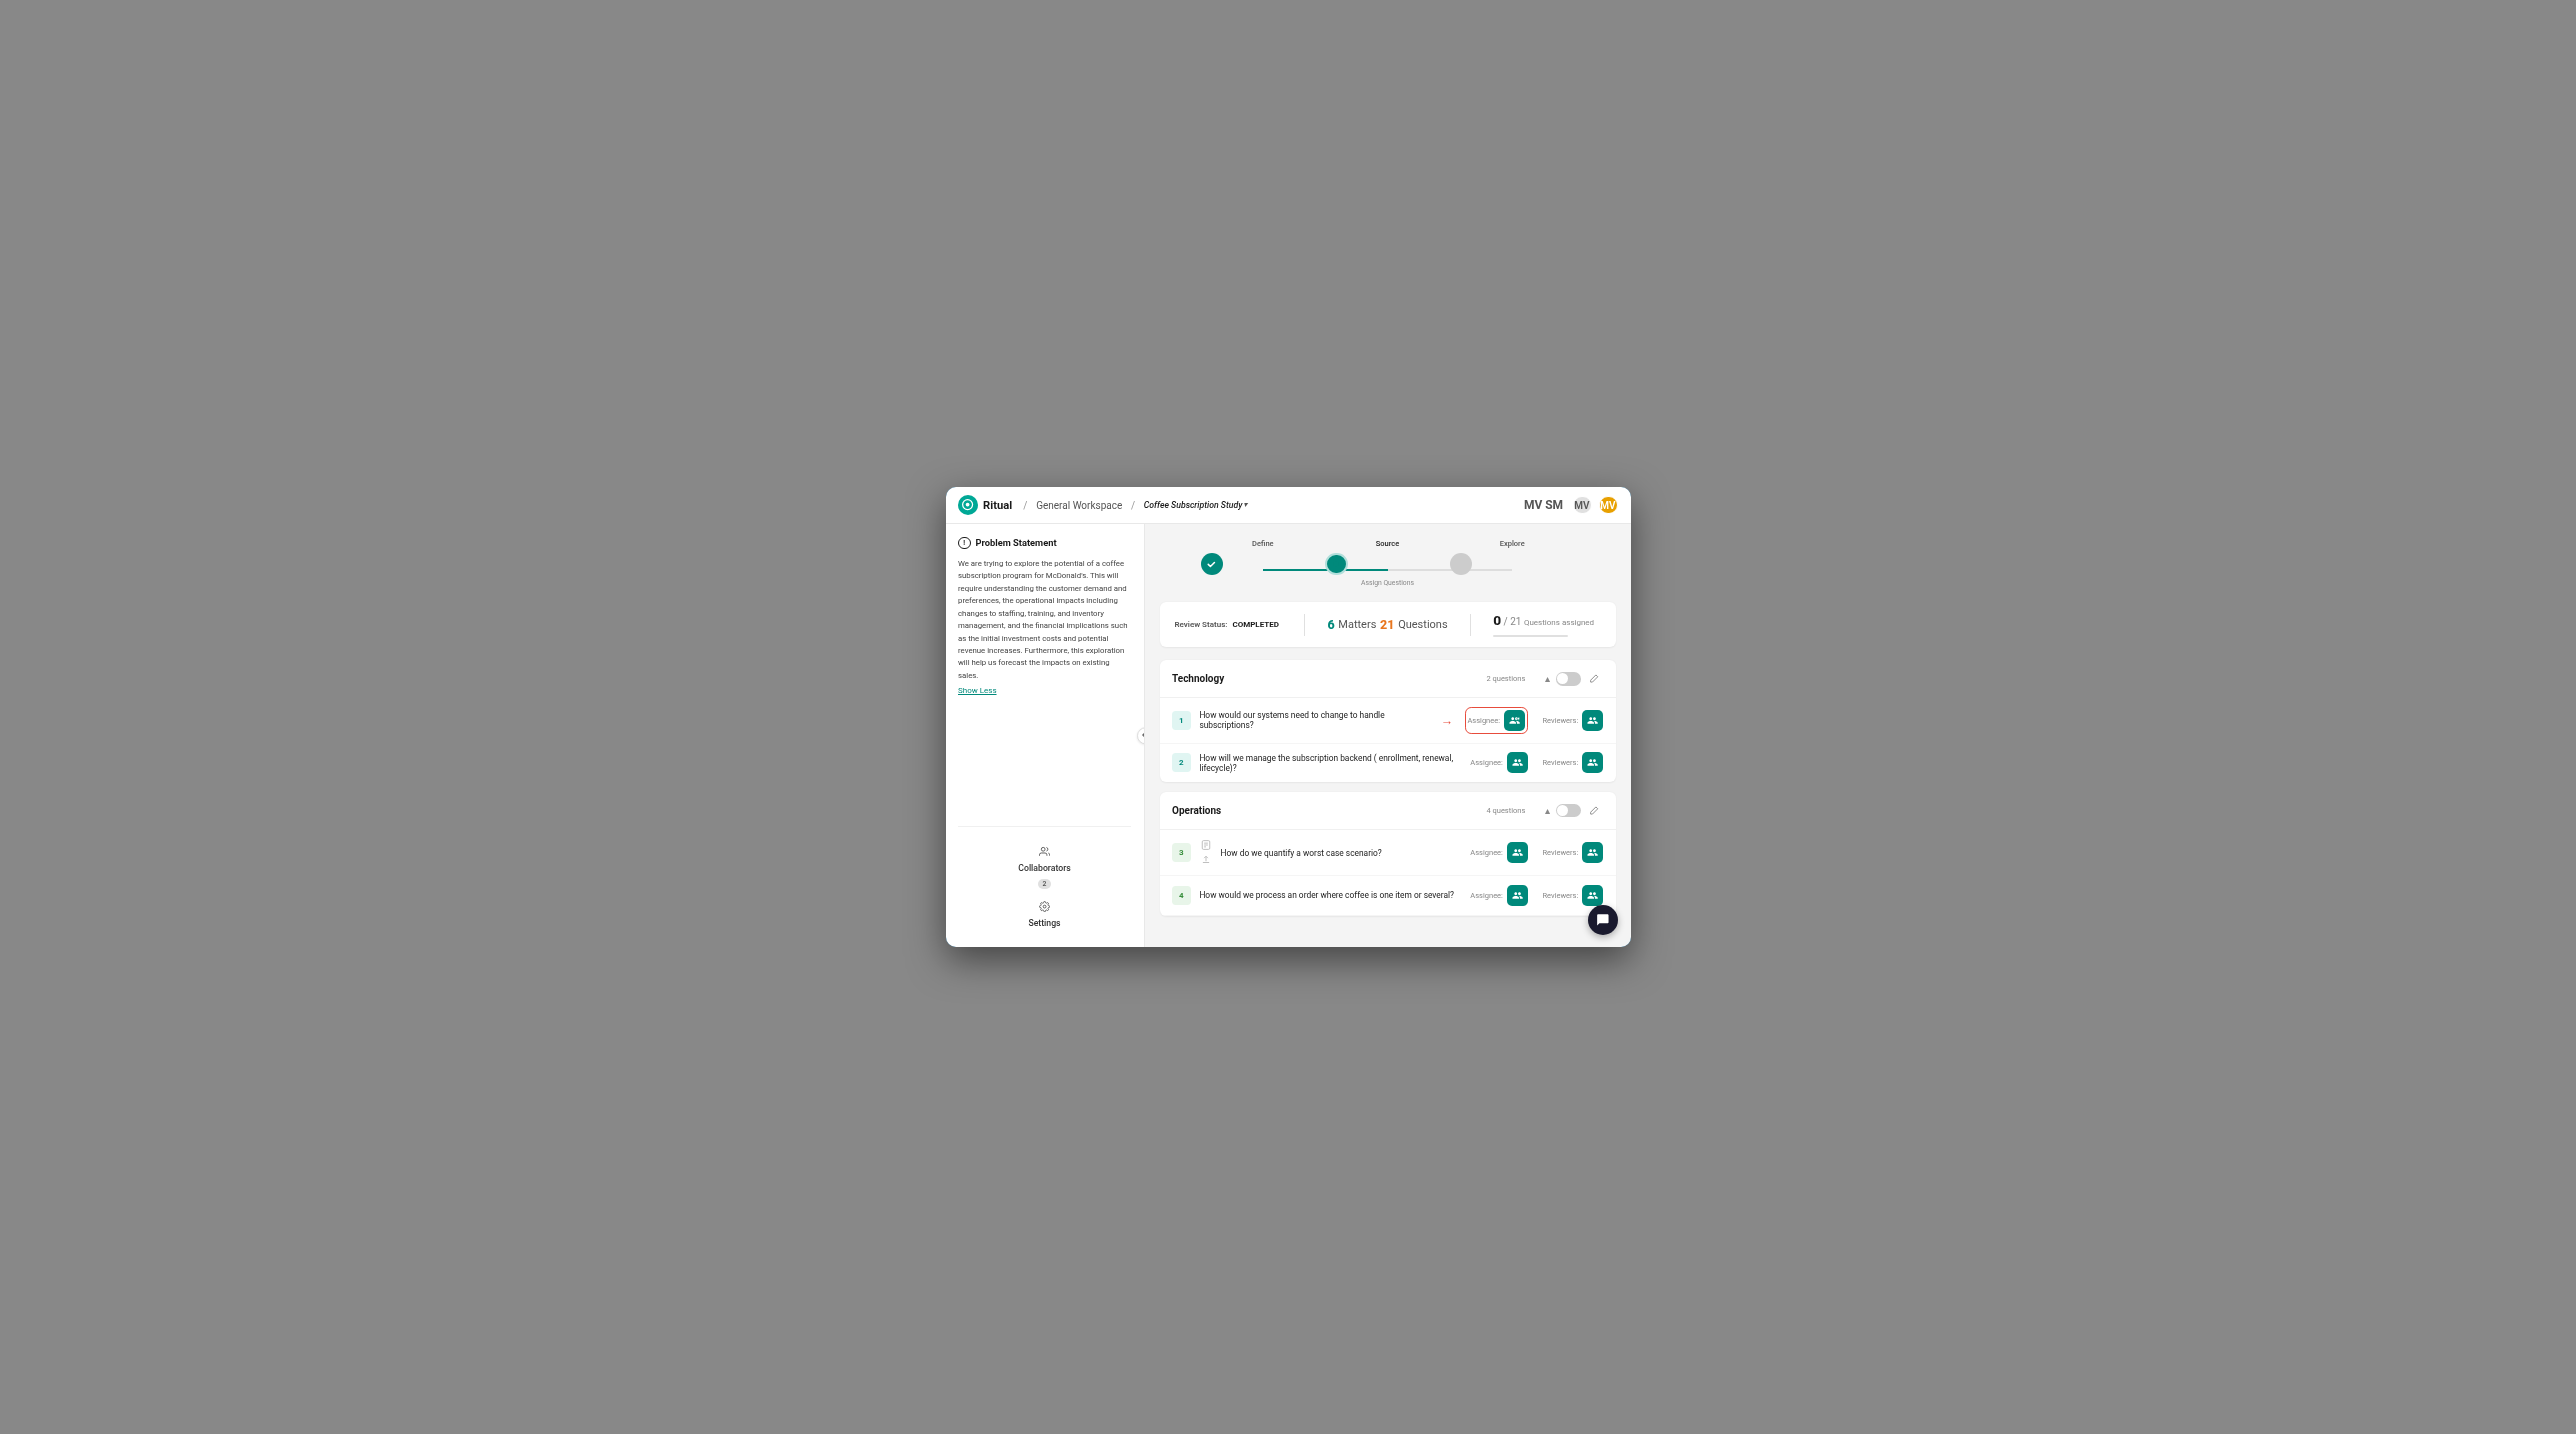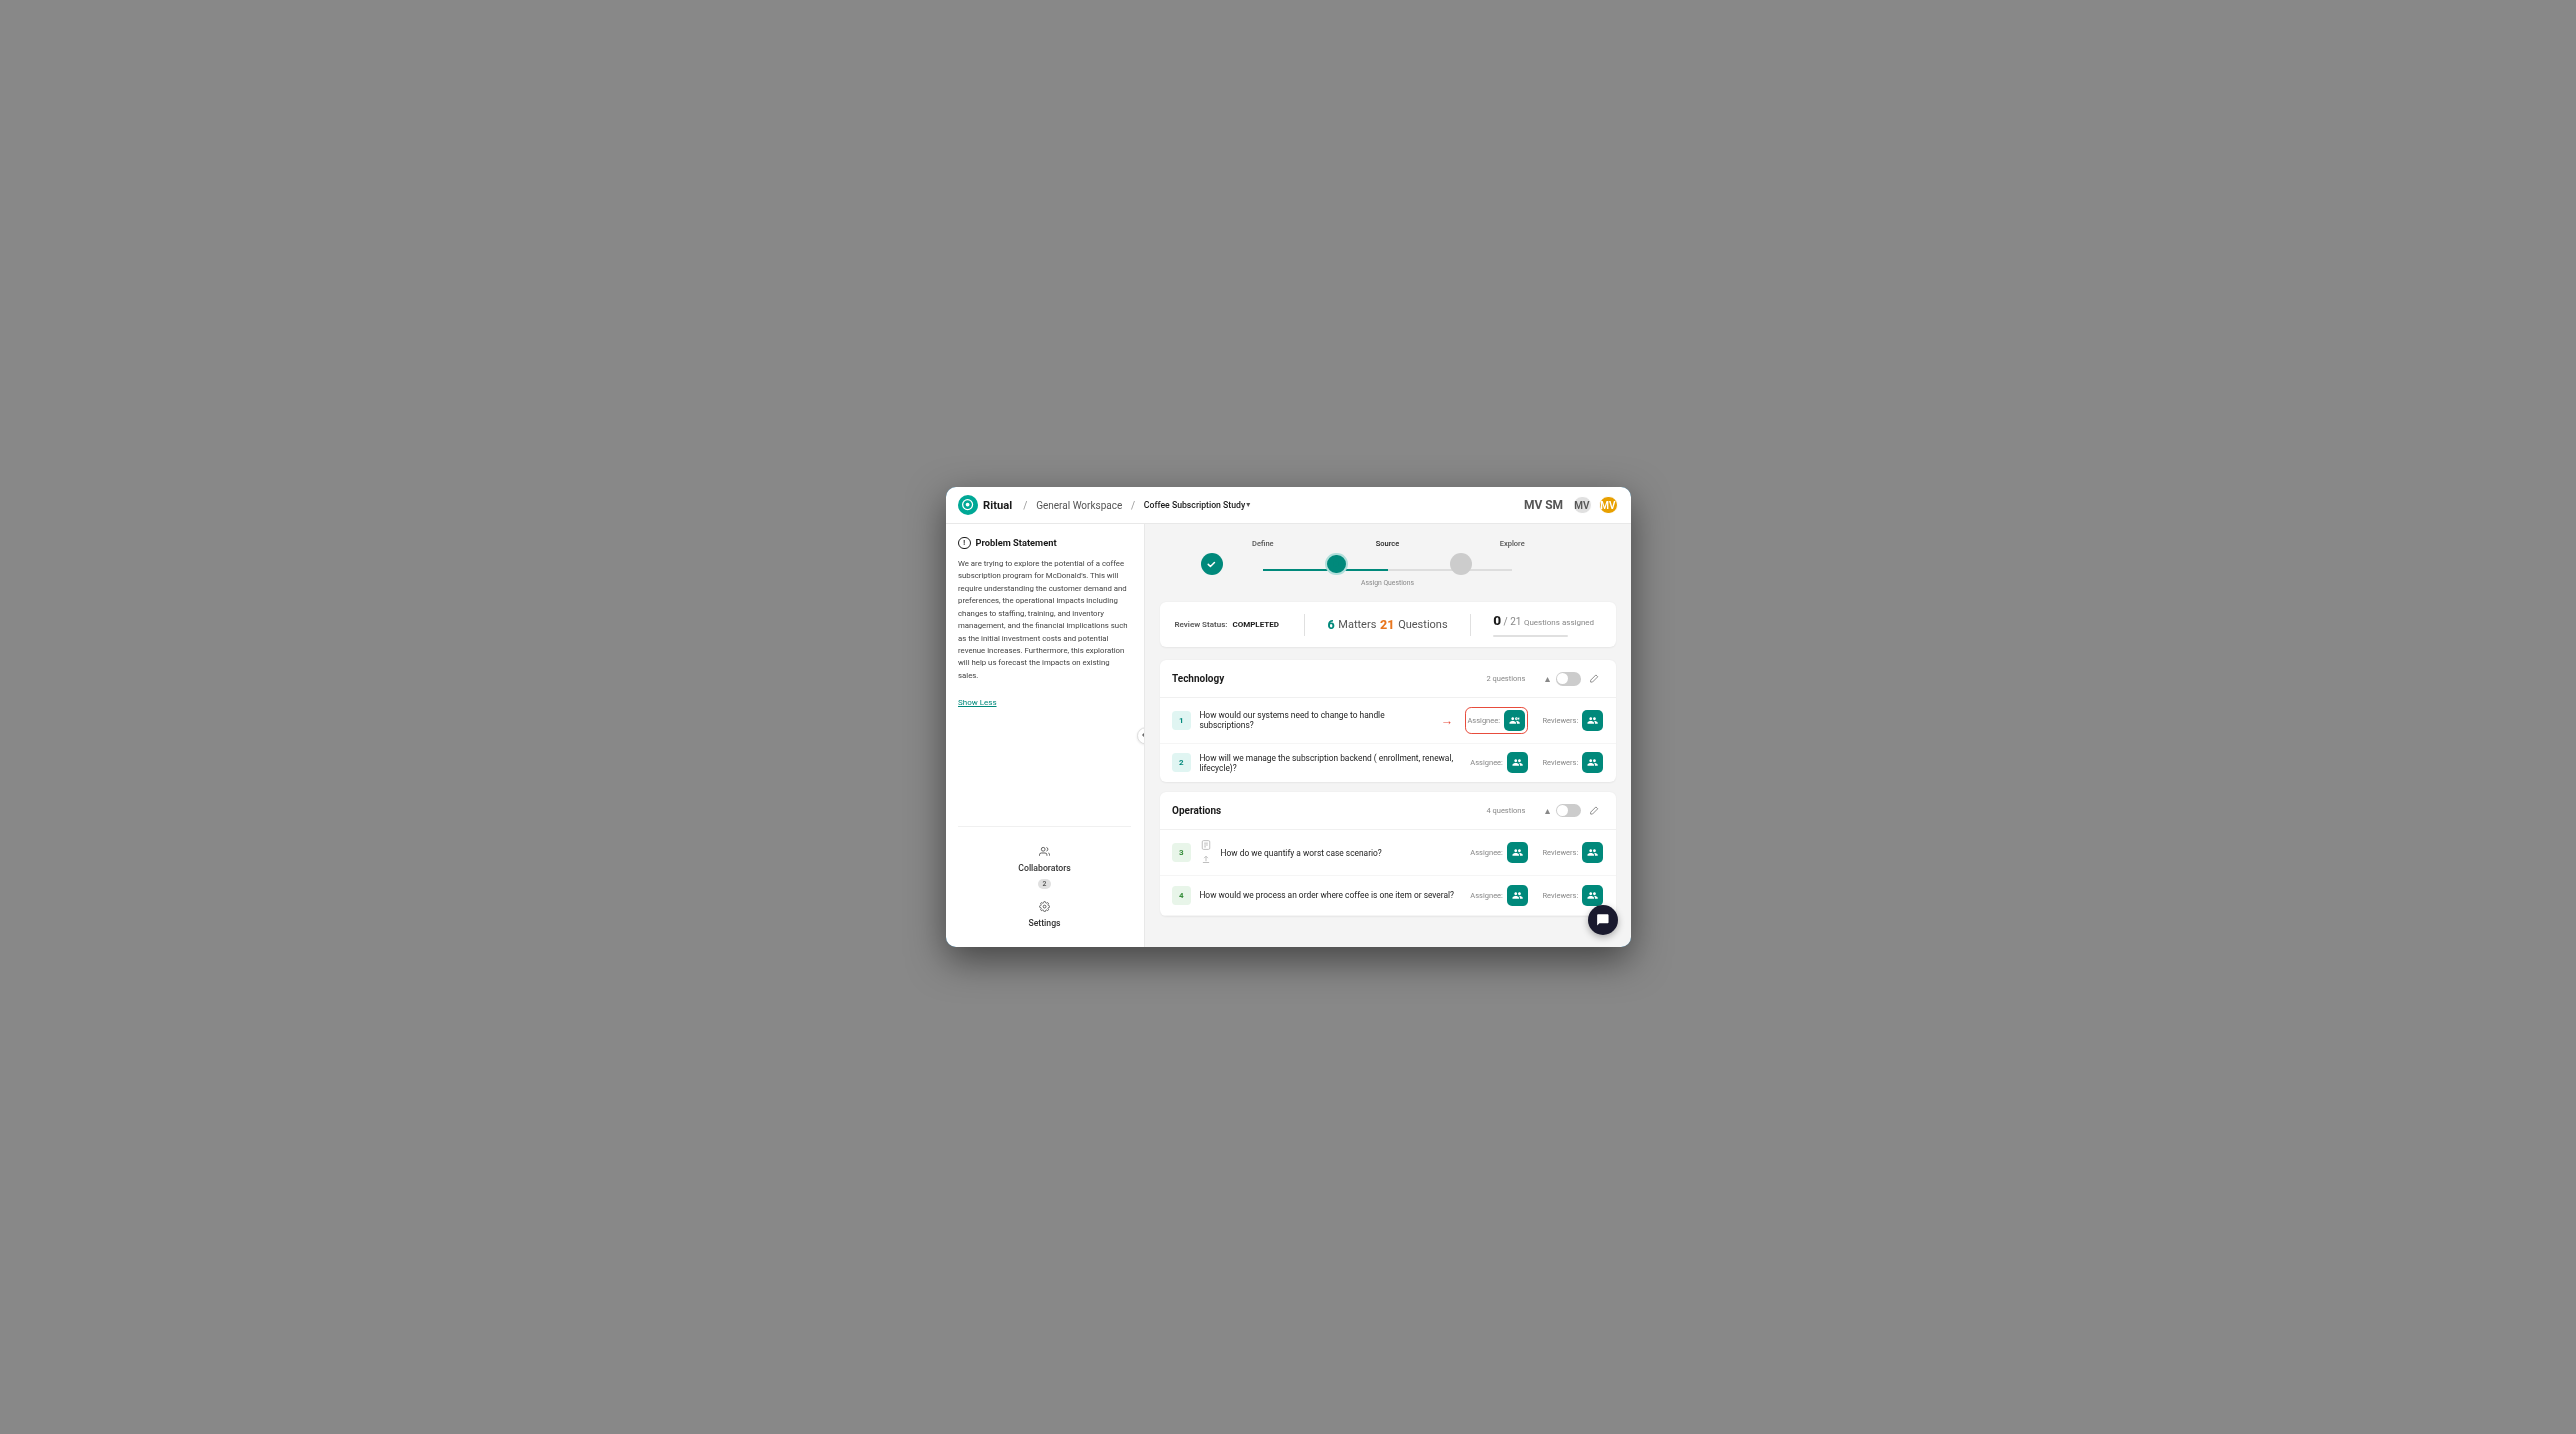--- a/index.html
+++ b/index.html
@@ -62,20 +62,21 @@
       color: #555;
       font-size: 10px;
     }
     .breadcrumb-active {
       color: #1a1a1a;
       font-weight: 500;
       font-size: 8.7px;
       display: flex;
       align-items: flex-start;
       gap: 1px;
+      font-style: italic;
     }
     .header-spacer { flex: 1; }
     .avatar-group {
       display: flex;
       align-items: center;
       gap: 2.5px;
       margin-right: 5px;
     }
     .avatar-initials {
       font-size: 12px;
@@ -137,21 +138,21 @@
     }
     .problem-title {
       font-size: 9.3px;
       font-weight: 700;
       color: #1a1a1a;
     }
     .problem-text {
       font-size: 7.8px;
       line-height: 1.6;
       color: #444;
-      margin-bottom: 16px;
+      margin-bottom: 4px;
     }
     .show-less-link {
       color: #00897b;
       font-size: 8px;
       text-decoration: underline;
       cursor: pointer;
     }
     .sidebar-footer {
       margin-top: auto;
       padding-top: 12.5px;

